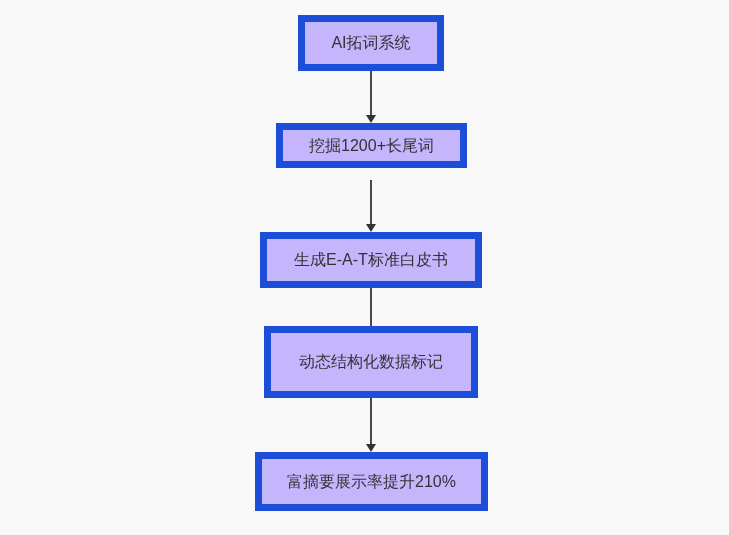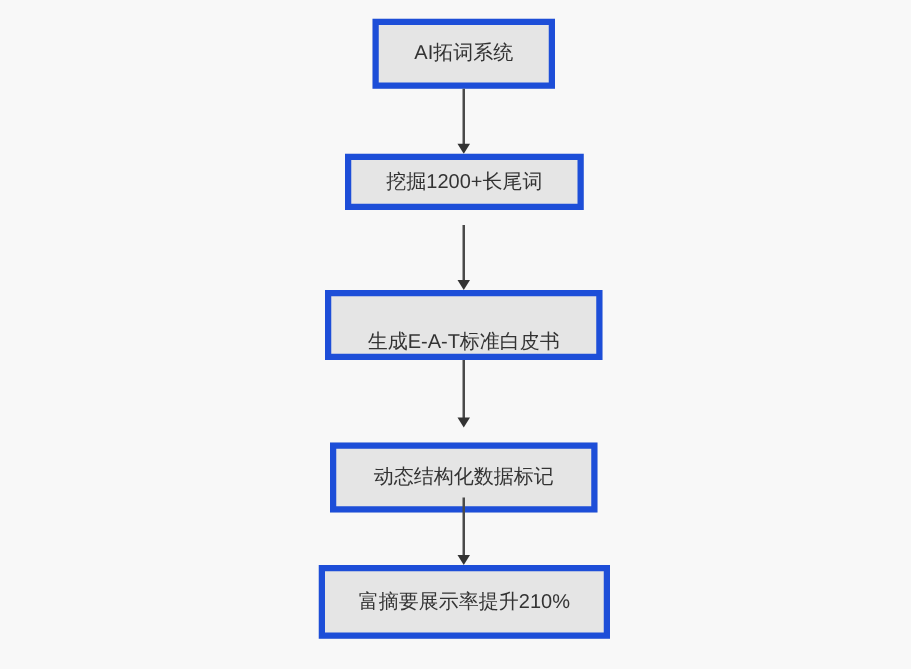--- a/index.html
+++ b/index.html
@@ -15,37 +15,37 @@
   }
   .canvas {
     position: relative;
     width: 729px;
     height: 535px;
     background: #f8f8f8;
   }
   .node {
     position: absolute;
     box-sizing: border-box;
-    background: #e5e5e5;
-    border: 5px solid #1d4ed8;
+    background: #c4b5fd;
+    border: 7px solid #1d4ed8;
     display: flex;
     align-items: center;
     justify-content: center;
   }
   .node-label {
     color: #333333;
     font-size: 16px;
     line-height: 1.2;
     white-space: nowrap;
     text-align: center;
   }
   .n1 { left: 298px; top: 15px;  width: 146px; height: 56px; }
   .n2 { left: 276px; top: 123px; width: 191px; height: 45px; }
-  .n3 { left: 260px; top: 232px; width: 222px; height: 56px; align-items: flex-end; }
-  .n4 { left: 264px; top: 326px; width: 214px; height: 56px; margin-top: 28px; }
+  .n3 { left: 260px; top: 232px; width: 222px; height: 56px; }
+  .n4 { left: 264px; top: 326px; width: 214px; height: 72px; }
   .n5 { left: 255px; top: 452px; width: 233px; height: 59px; }
 
   .arrow {
     position: absolute;
     width: 12px;
     margin-left: -6px; 
   }
   .a1 { left: 371px; top: 71px;  height: 52px; }
   .a2 { left: 371px; top: 180px; height: 52px; }
   .a3 { left: 371px; top: 288px; height: 54px; }

